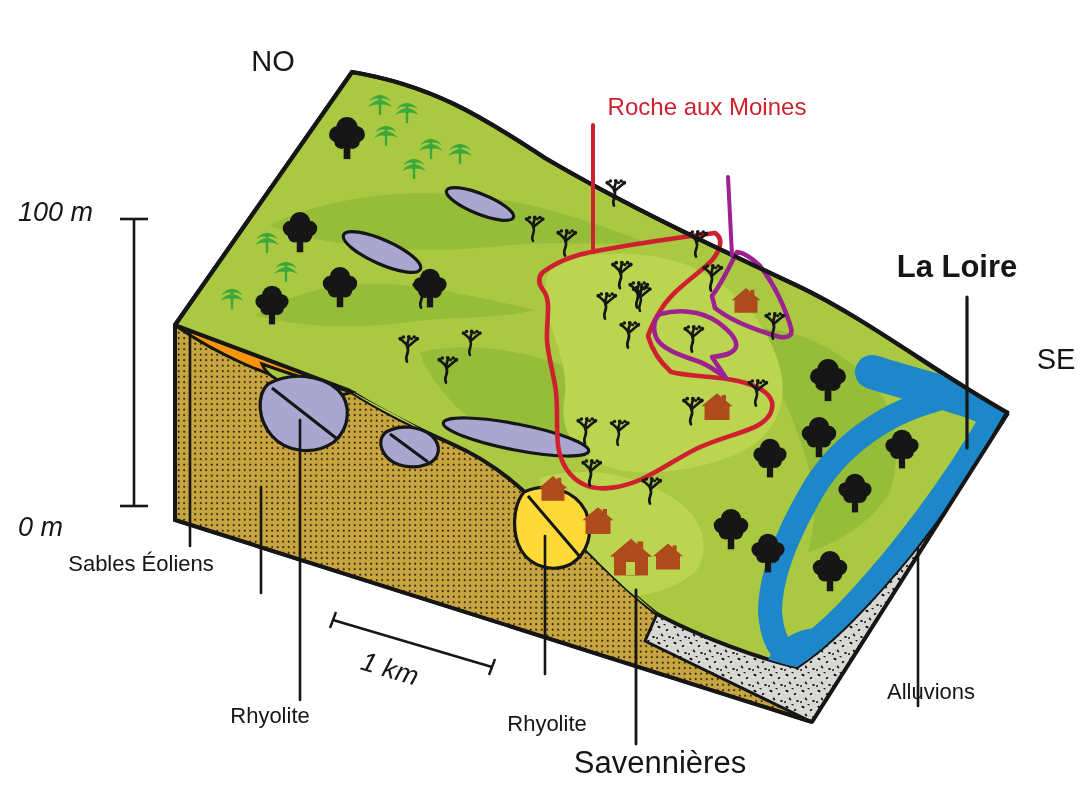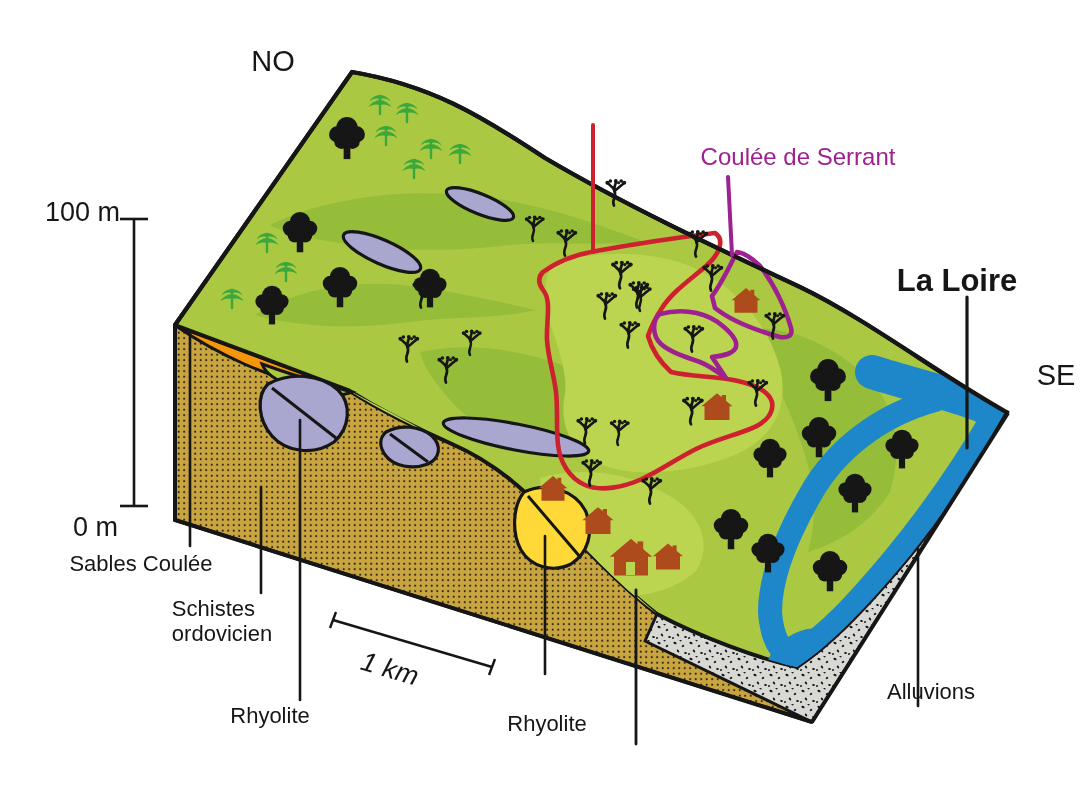--- a/index.html
+++ b/index.html
@@ -6,24 +6,24 @@
   .stage{position:relative;width:1088px;height:809px;background:#fff;
          font-family:"Liberation Sans",sans-serif;overflow:hidden;padding-left:16px;}
   .stage svg{position:absolute;left:0;top:0;}
   .lbl{position:absolute;color:#161616;white-space:pre-line;line-height:1.12;}
   .ctr{transform:translateX(-50%);}
   .s22{font-size:22px;}
   .s24{font-size:24px;}
   .s27{font-size:27px;}
   .s29{font-size:29px;}
   .s31{font-size:31px;}
-  .bold{font-weight:bold;margin-top:14px;}
+  .bold{font-weight:bold;}
   .red{color:#ce2130;}
   .purple{color:#9d2190;}
-  .right{text-align:right;}
+  .right{font-style:italic;}
   .ital{font-style:italic;}
 </style>
 </head>
 <body>
 
 <div class="stage">
 
 <svg width="1088" height="809" viewBox="0 0 1088 809">
   <defs>
 
@@ -231,32 +231,31 @@
     <path d="M190,333 L190,546" stroke="#161616" stroke-width="2.6"></path>
     <path d="M261,487 L261,593" stroke="#161616" stroke-width="2.6"></path>
     <path d="M300,420 L300,700" stroke="#161616" stroke-width="2.6"></path>
     <path d="M545,536 L545,674" stroke="#161616" stroke-width="2.6"></path>
     <path d="M636,590 L636,744" stroke="#161616" stroke-width="2.8"></path>
     <path d="M918,548 L918,706" stroke="#161616" stroke-width="2.6"></path>
   </g>
 </svg>
 
 <div class="lbl ctr s29" style="left:273px;top:45px">NO</div>
-<div class="lbl ctr s29" style="left:1056px;top:359px">SE</div>
+<div class="lbl ctr s29" style="left:1056px;top:343px">SE</div>
 
 <div class="lbl right s27" style="left:18px;top:197px;width:102px">100 m</div>
 <div class="lbl right s27" style="left:18px;top:512px;width:100px">0 m</div>
 
-<div class="lbl ctr s24 purple" style="left:798px;top:144px">Coulée de Serrant</div>
+<div class="lbl ctr s24 red" style="left:707px;top:94px">Roche aux Moines</div>
 
 <div class="lbl ctr s31 bold" style="left:957px;top:250px">La Loire</div>
 
-<div class="lbl ctr s22" style="left:141px;top:552px">Sables Coulée</div>
-<div class="lbl ctr s22" style="left:222px;top:597px;text-align:left">Schistes
-ordovicien</div>
+<div class="lbl ctr s22" style="left:141px;top:552px">Sables Éoliens</div>
 <div class="lbl ctr s22" style="left:270px;top:704px">Rhyolite</div>
 
 <div class="lbl ital s27" style="left:366px;top:646px;transform:rotate(16.5deg);transform-origin:0 0">1 km</div>
 
 <div class="lbl ctr s22" style="left:547px;top:712px">Rhyolite</div>
+<div class="lbl ctr s31" style="left:660px;top:746px">Savennières</div>
 <div class="lbl ctr s22" style="left:931px;top:680px">Alluvions</div>
 
 </div>
 
 </body></html>

